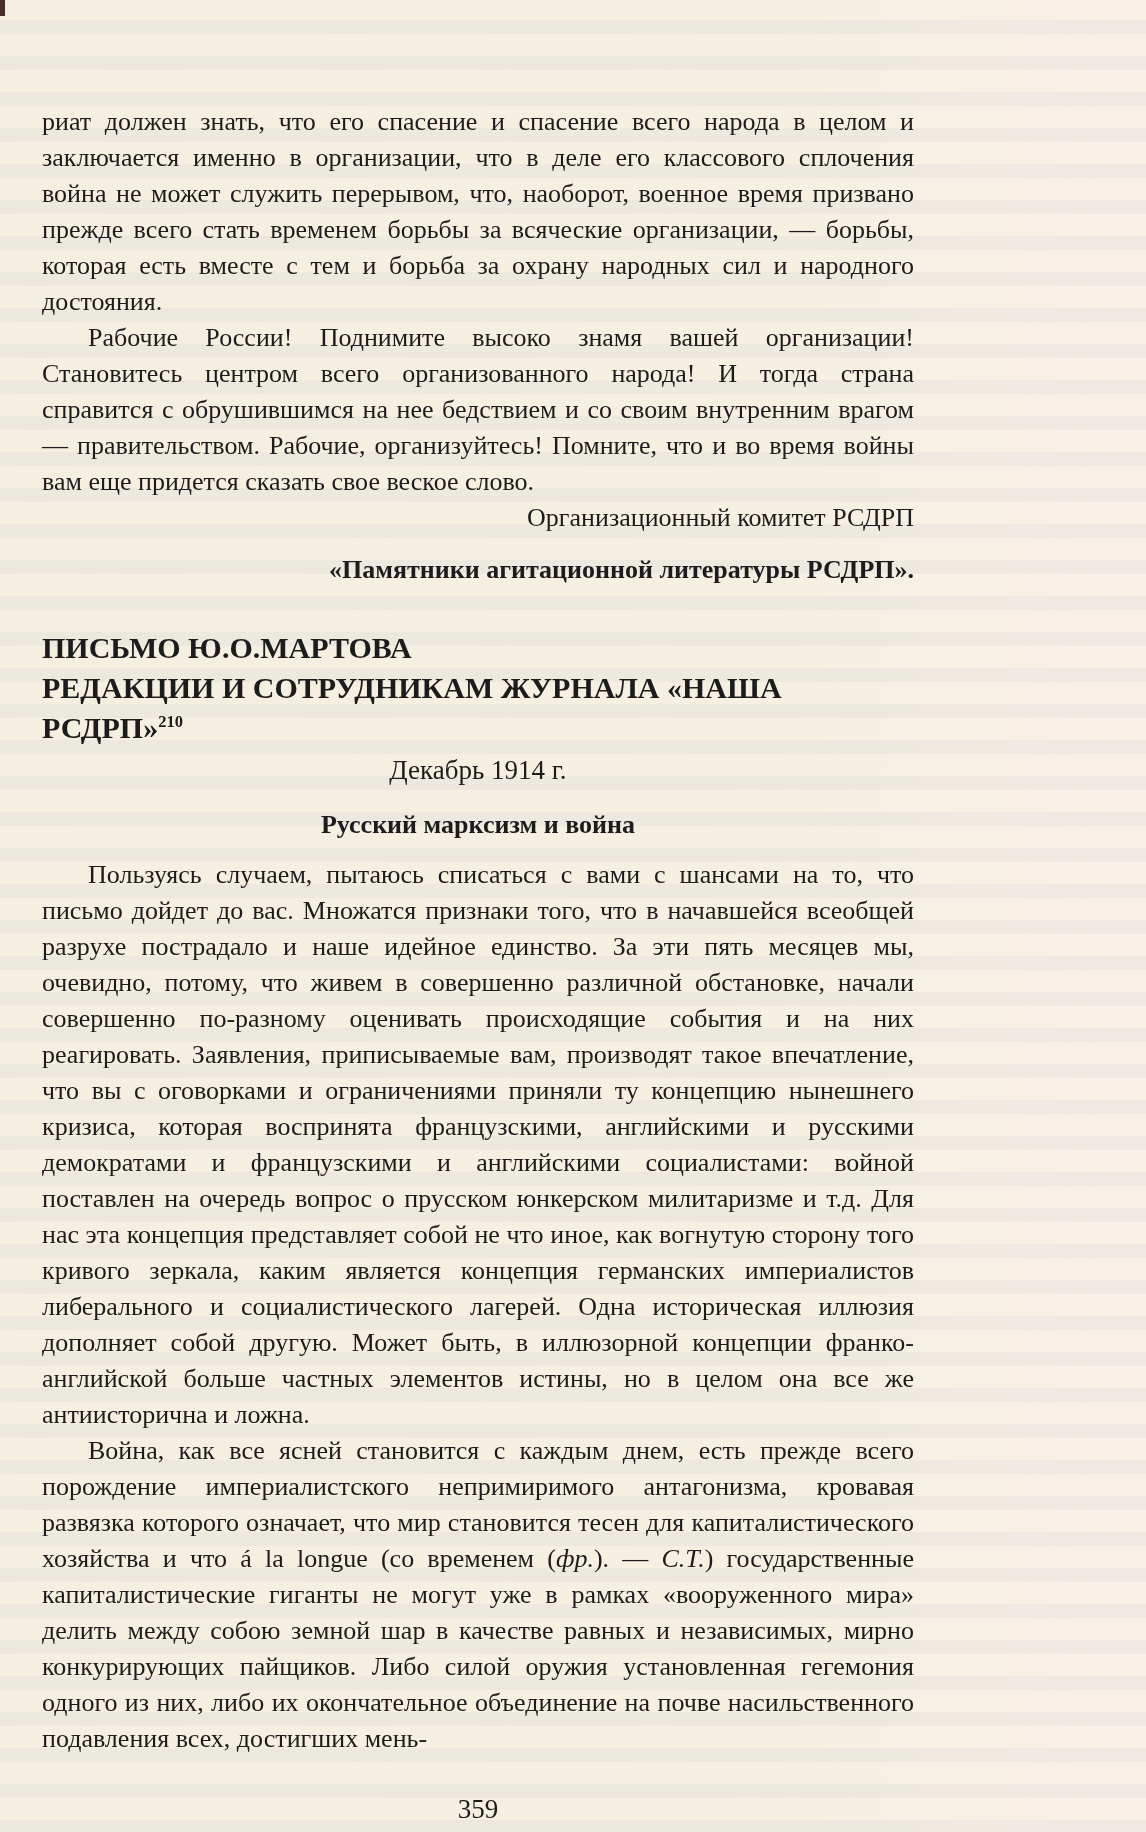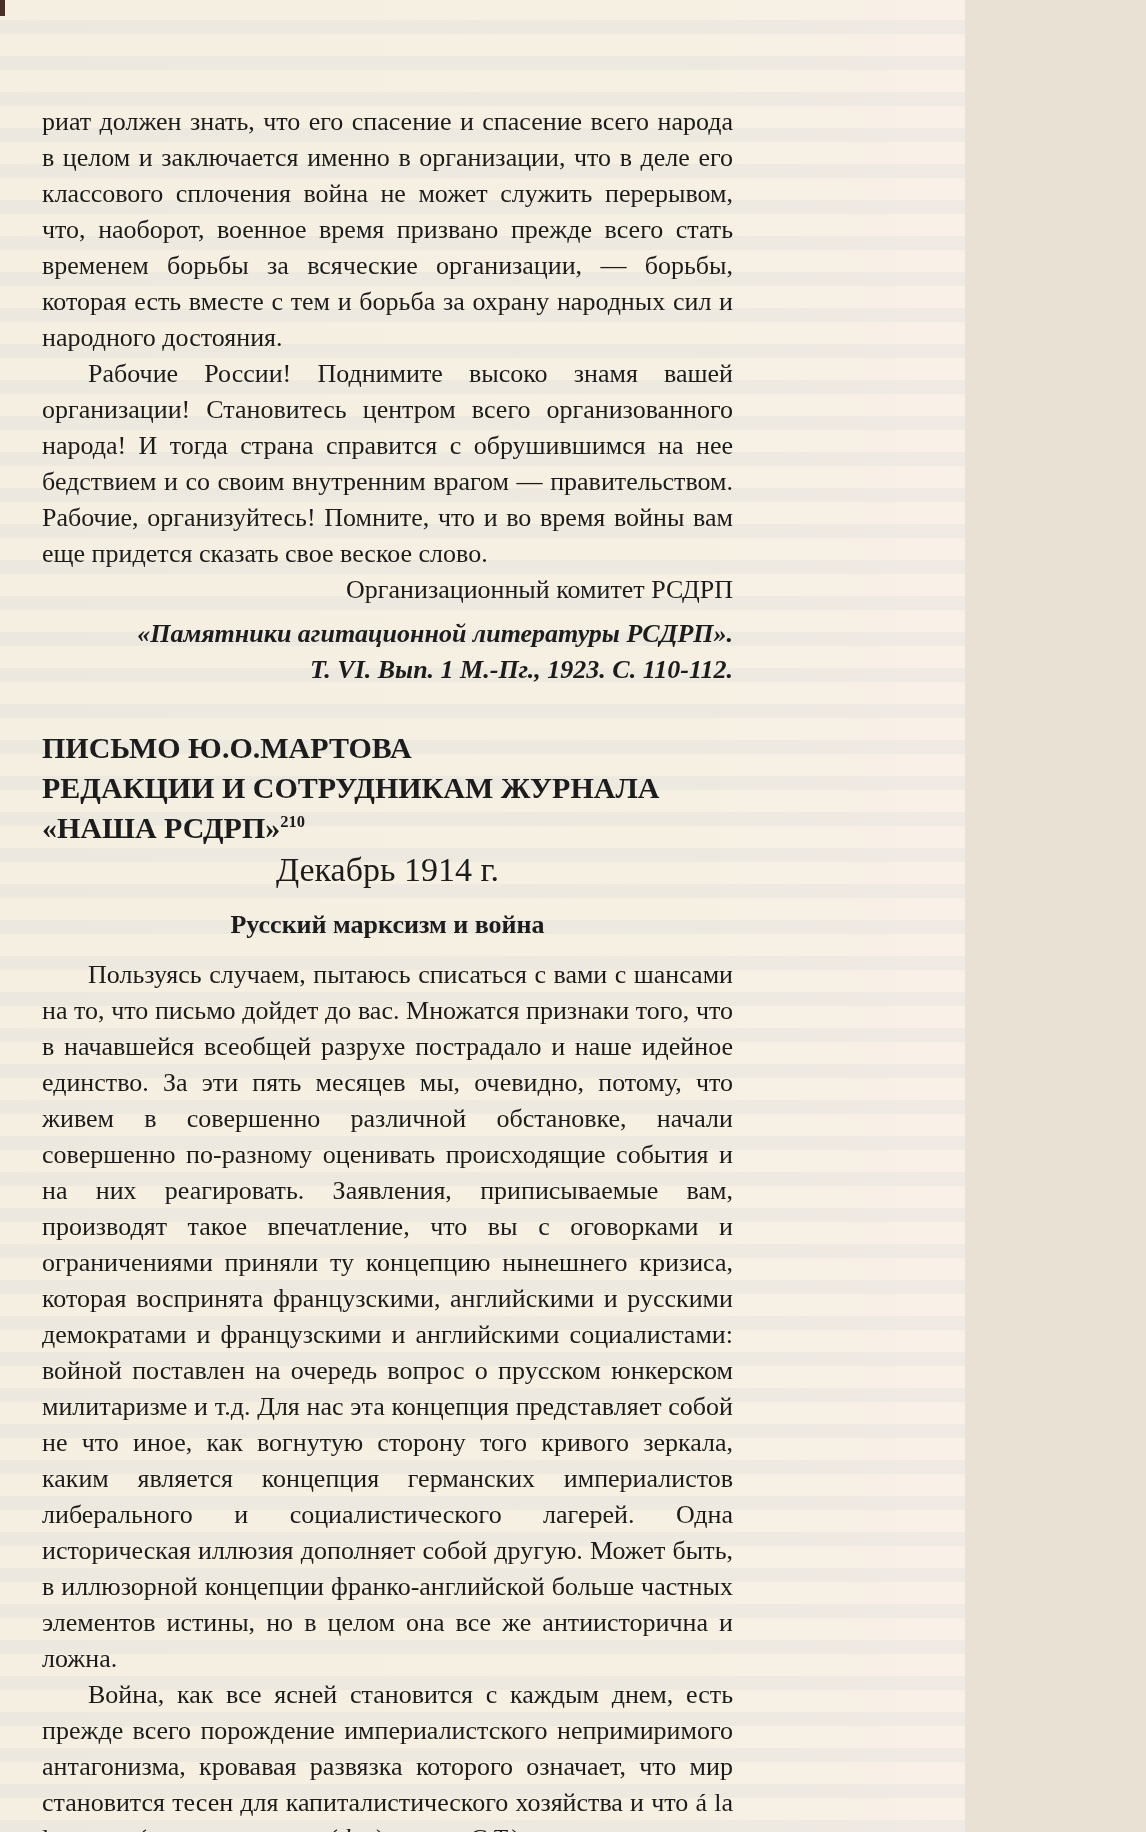--- a/index.html
+++ b/index.html
@@ -3,21 +3,21 @@
 <meta charset="utf-8">
 <style>
   html, body { margin: 0; padding: 0; }
   body {
     width: 1146px; height: 1832px;
     font-family: "Liberation Serif", "DejaVu Serif", serif;
     background: #e9e2d4;
   }
   .page {
     position: relative;
-    width: 965px; height: 1832px;
+    width: 1146px; height: 1832px;
     overflow: hidden;
     background: linear-gradient(90deg, #f5efe2 0%, #f6f0e3 70%, #f9f0e7 100%);
     color: #1c1c1c;
   }
   
   .ghost-overlay {
     position: absolute; inset: 0;
     background: repeating-linear-gradient(
       to bottom,
       transparent 0px, transparent 20px,
@@ -40,43 +40,42 @@
     text-align: justify;
   }
   .par { margin: 0; text-indent: 0; hyphens: auto; }
   .par.indent { text-indent: 46px; }
   .signature {
     margin: 0;
     text-align: right;
     font-family: Liberation Serif, serif;
   }
   .source {
-    margin: 8px 0 0 0;
+    margin: 16px 0 0 0;
     text-align: right;
-    font-style: italic;
     font-weight: bold;
   }
   .source p { margin: 0; }
   .letter-title {
     margin: 40px 0 0 0;
     font-size: 30px;
     line-height: 40px;
     text-align: left;
     font-weight: bold;
     text-indent: 0;
   }
   .letter-title sup {
     font-size: 0.55em;
     vertical-align: super;
     line-height: 0;
   }
   .letter-date {
     margin: 4px 0 0 0;
     text-align: center;
-    font-size: 34px;
+    font-size: 27px;
     text-indent: 0;
   }
   .letter-subtitle {
     margin: 19px 0 14px 0;
     text-align: center;
     font-size: 26px;
     font-weight: bold;
     text-indent: 0;
   }
   .page-num {
@@ -95,21 +94,20 @@
   <main class="text-col">
 
     <section>
       <div id="prev-pars">
           <p class="par">риат должен знать, что его спасение и спасение всего народа в целом и заключается именно в организации, что в деле его классового сплочения война не может служить перерывом, что, наоборот, военное время призвано прежде всего стать временем борьбы за всяческие организации, — борьбы, которая есть вместе с тем и борьба за охрану народных сил и народного достояния.</p>
           <p class="par indent">Рабочие России! Поднимите высоко знамя вашей организации! Становитесь центром всего организованного народа! И тогда страна справится с обрушившимся на нее бедствием и со своим внутренним врагом — правительством. Рабочие, организуйтесь! Помните, что и во время войны вам еще придется сказать свое веское слово.</p>
         </div>
       <p class="par signature">Организационный комитет РСДРП</p>
       <div class="source">
         <p>«Памятники агитационной литературы РСДРП».</p>
-        <p>Т. VI. Вып. 1 М.-Пг., 1923. С. 110-112.</p>
       </div>
     </section>
 
     <section>
       <h1 class="letter-title">
         <span>ПИСЬМО Ю.О.МАРТОВА</span><br>
         <span>РЕДАКЦИИ И СОТРУДНИКАМ ЖУРНАЛА «НАША РСДРП»</span><sup>210</sup>
       </h1>
       <p class="letter-date">Декабрь 1914 г.</p>
       <h2 class="letter-subtitle">Русский марксизм и война</h2>

